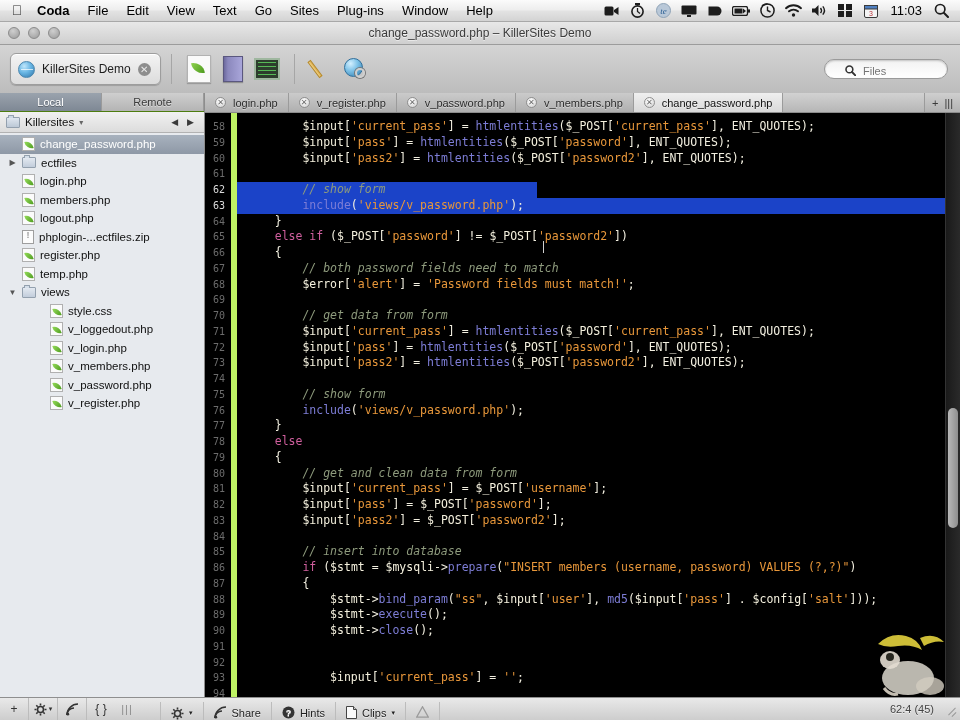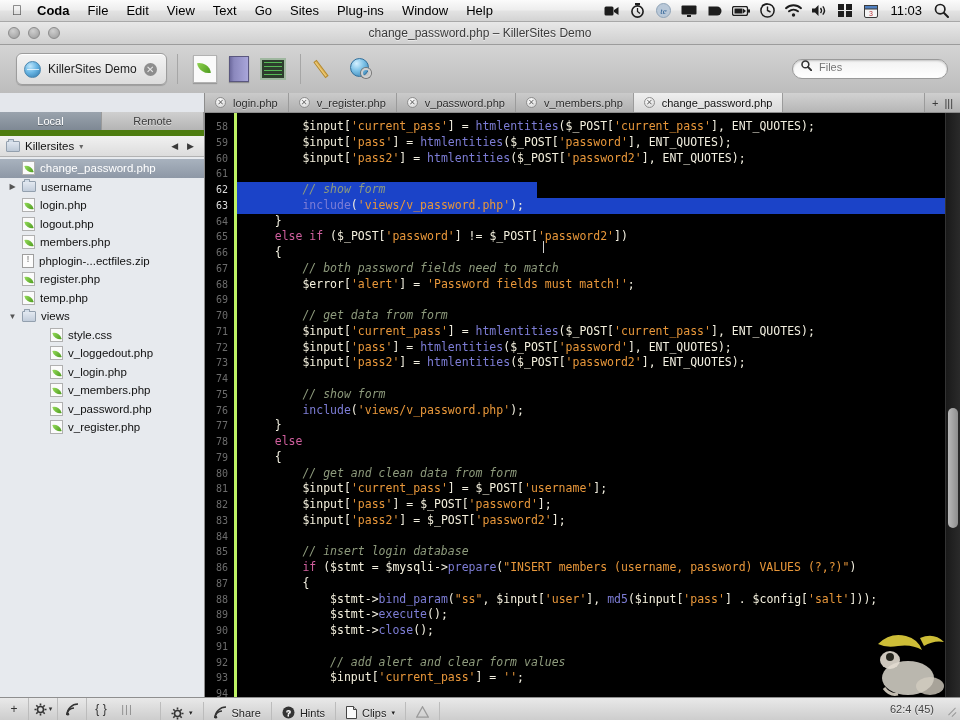--- a/index.html
+++ b/index.html
@@ -54,21 +54,21 @@
   }
 
   
   .toolbar{
     position:relative;height:48px;
     background:linear-gradient(to bottom,#d4d4d4 0%,#bcbcbc 100%);
     border-bottom:1px solid #8f8f8f;
     display:flex;align-items:center;
   }
   .site-chip{
-    margin-left:16px;display:flex;align-items:center;gap:7px;
+    margin-left:10px;display:flex;align-items:center;gap:7px;
     height:30px;padding:0 9px 0 7px;border-radius:6px;
     background:linear-gradient(to bottom,#f4f4f4,#dcdcdc);
     border:1px solid #9d9d9d;
     box-shadow:inset 0 1px 0 #fff,0 1px 1px rgba(0,0,0,.18);
   }
   .chip-globe{
     width:17px;height:17px;border-radius:50%;
     background:radial-gradient(circle at 35% 28%,#bfe6fb 0%,#69b6e4 45%,#2d74a8 100%);
     border:1px solid #4a86ae;box-sizing:border-box;
     position:relative;
@@ -126,39 +126,39 @@
     background:radial-gradient(circle at 33% 27%,#d4f0ff 0%,#7fc3e8 42%,#2e7aad 100%);
     border:1px solid #2f6f9c;box-sizing:border-box;
   }
   .icon-globe-search:after{
     content:"";position:absolute;left:12px;top:12px;width:10px;height:10px;border-radius:50%;
     border:2px solid #cfcfcf;box-sizing:border-box;
     box-shadow:0 0 0 1px #777;
   }
   .search-files{
     margin-left:auto;margin-right:12px;
-    width:156px;height:20px;border-radius:10px;
+    width:124px;height:20px;border-radius:10px;
     background:linear-gradient(to bottom,#f2f2f2,#ffffff);
     border:1px solid #9a9a9a;box-sizing:border-box;
-    display:flex;align-items:flex-start;padding:0 8px;gap:5px;
+    display:flex;align-items:flex-end;padding:0 20px;gap:5px;
     box-shadow:inset 0 1px 2px rgba(0,0,0,.2);
   }
   .search-files .mag{font-size:11px;color:#333;font-weight:bold;}
   .search-files input{
     border:0;outline:0;background:transparent;font-size:11px;color:#555;
     font-family:"Liberation Sans",sans-serif;width:100%;
   }
 
   
   .body-split{position:absolute;left:0;top:71px;width:960px;height:605px;display:flex;}
 
   
   .sidebar{width:205px;background:#e4e7ec;display:flex;flex-direction:column;
            border-right:1px solid #8d8d8d;box-sizing:border-box;}
-  .lr-tabs{display:flex;height:18px;border-bottom:6px solid #4d7c0f;margin-top:19px;}
+  .lr-tabs{display:flex;height:18px;border-bottom:1px solid #4d7c0f;}
   .lr-tab{
     flex:1;text-align:center;line-height:18px;font-size:11px;
     background:linear-gradient(to bottom,#cfcfcf,#b4b4b4);
     color:#3c3c3c;text-shadow:0 1px 0 rgba(255,255,255,.5);
     border-right:1px solid #9a9a9a;box-sizing:border-box;
   }
   .lr-tab.active{
     background:linear-gradient(to bottom,#9aa3ad,#7e8894);
     color:#ffffff;text-shadow:0 1px 0 rgba(0,0,0,.35);
   }
@@ -253,21 +253,21 @@
 
   
   .code-area{
     flex:1;position:relative;background:#000;display:flex;overflow:hidden;
     font-family:"DejaVu Sans Mono","Liberation Mono",monospace;
   }
   .gutter{
     width:32px;flex:none;background:#000;text-align:right;
     padding:6px 6px 0 0;box-sizing:border-box;
     font-size:10px;line-height:15.75px;color:#6c6c6c;
-    border-right:3px solid #bef264;user-select:none;
+    border-right:6px solid #bef264;user-select:none;
   }
   .gutter div.cur{color:#dcdcdc;}
   .code-scroll{flex:1;position:relative;overflow:hidden;padding:6px 0 0 0;}
   .cline{
     height:15.75px;line-height:15.75px;font-size:11.5px;white-space:pre;
     padding-left:10px;color:#f2f2e6;
   }
   .cline.hl{background:#1b43c8;}
   .cline.hl-partial{background:linear-gradient(to right,#1b43c8 0,#1b43c8 300px,transparent 300px);}
   .t-var{color:#f5f1de;}
@@ -494,36 +494,36 @@
         </div>
         <div class="file-list" id="file-list">
             <div class="f-row sel">
               <span class="disc blank">▶</span>
               <span class="ico-php"></span>
               <span>change_password.php</span>
             </div>
             <div class="f-row">
               <span class="disc">▶</span>
               <span class="ico-folder"></span>
-              <span>username</span>
+              <span>ectfiles</span>
             </div>
             <div class="f-row">
               <span class="disc blank">▶</span>
               <span class="ico-php"></span>
               <span>login.php</span>
             </div>
             <div class="f-row">
               <span class="disc blank">▶</span>
               <span class="ico-php"></span>
+              <span>members.php</span>
+            </div>
+            <div class="f-row">
+              <span class="disc blank">▶</span>
+              <span class="ico-php"></span>
               <span>logout.php</span>
-            </div>
-            <div class="f-row">
-              <span class="disc blank">▶</span>
-              <span class="ico-php"></span>
-              <span>members.php</span>
             </div>
             <div class="f-row">
               <span class="disc blank">▶</span>
               <span class="ico-zip"></span>
               <span>phplogin-...ectfiles.zip</span>
             </div>
             <div class="f-row">
               <span class="disc blank">▶</span>
               <span class="ico-php"></span>
               <span>register.php</span>
@@ -670,28 +670,28 @@
               <div class="cline"><span>        </span><span class="t-com">// show form</span></div>
               <div class="cline"><span>        </span><span class="t-fn">include</span><span class="t-pun">(</span><span class="t-str">'views/v_password.php'</span><span class="t-pun">);</span></div>
               <div class="cline"><span>    </span><span class="t-pun">}</span></div>
               <div class="cline"><span>    </span><span class="t-kw">else</span></div>
               <div class="cline"><span>    </span><span class="t-pun">{</span></div>
               <div class="cline"><span>        </span><span class="t-com">// get and clean data from form</span></div>
               <div class="cline"><span>        </span><span class="t-var">$input</span><span class="t-pun">[</span><span class="t-str">'current_pass'</span><span class="t-pun">] = </span><span class="t-var">$_POST</span><span class="t-pun">[</span><span class="t-str">'username'</span><span class="t-pun">];</span></div>
               <div class="cline"><span>        </span><span class="t-var">$input</span><span class="t-pun">[</span><span class="t-str">'pass'</span><span class="t-pun">] = </span><span class="t-var">$_POST</span><span class="t-pun">[</span><span class="t-str">'password'</span><span class="t-pun">];</span></div>
               <div class="cline"><span>        </span><span class="t-var">$input</span><span class="t-pun">[</span><span class="t-str">'pass2'</span><span class="t-pun">] = </span><span class="t-var">$_POST</span><span class="t-pun">[</span><span class="t-str">'password2'</span><span class="t-pun">];</span></div>
               <div class="cline"><span></span>&nbsp;</div>
-              <div class="cline"><span>        </span><span class="t-com">// insert login database</span></div>
+              <div class="cline"><span>        </span><span class="t-com">// insert into database</span></div>
               <div class="cline"><span>        </span><span class="t-kw">if</span><span class="t-pun"> (</span><span class="t-var">$stmt</span><span class="t-pun"> = </span><span class="t-var">$mysqli</span><span class="t-pun">-&gt;</span><span class="t-fn">prepare</span><span class="t-pun">(</span><span class="t-str">"INSERT members (username, password) VALUES (?,?)"</span><span class="t-pun">)</span></div>
               <div class="cline"><span>        </span><span class="t-pun">{</span></div>
               <div class="cline"><span>            </span><span class="t-var">$stmt</span><span class="t-pun">-&gt;</span><span class="t-fn">bind_param</span><span class="t-pun">(</span><span class="t-str">"ss"</span><span class="t-pun">, </span><span class="t-var">$input</span><span class="t-pun">[</span><span class="t-str">'user'</span><span class="t-pun">], </span><span class="t-fn">md5</span><span class="t-pun">(</span><span class="t-var">$input</span><span class="t-pun">[</span><span class="t-str">'pass'</span><span class="t-pun">] . </span><span class="t-var">$config</span><span class="t-pun">[</span><span class="t-str">'salt'</span><span class="t-pun">]));</span></div>
               <div class="cline"><span>            </span><span class="t-var">$stmt</span><span class="t-pun">-&gt;</span><span class="t-fn">execute</span><span class="t-pun">();</span></div>
               <div class="cline"><span>            </span><span class="t-var">$stmt</span><span class="t-pun">-&gt;</span><span class="t-fn">close</span><span class="t-pun">();</span></div>
               <div class="cline"><span></span>&nbsp;</div>
-              <div class="cline"><span>            </span><span class="t-com">// add alert and clear form values</span></div>
+              <div class="cline"><span>            </span></div>
               <div class="cline"><span>            </span><span class="t-var">$input</span><span class="t-pun">[</span><span class="t-str">'current_pass'</span><span class="t-pun">] = </span><span class="t-str">''</span><span class="t-pun">;</span></div>
             </div>
           <div class="vscroll">
             <div class="vthumb" style="top:295px;height:120px;"></div>
           </div>
         </div>
       </div>
     </div>
 
     <div class="bottombar">

